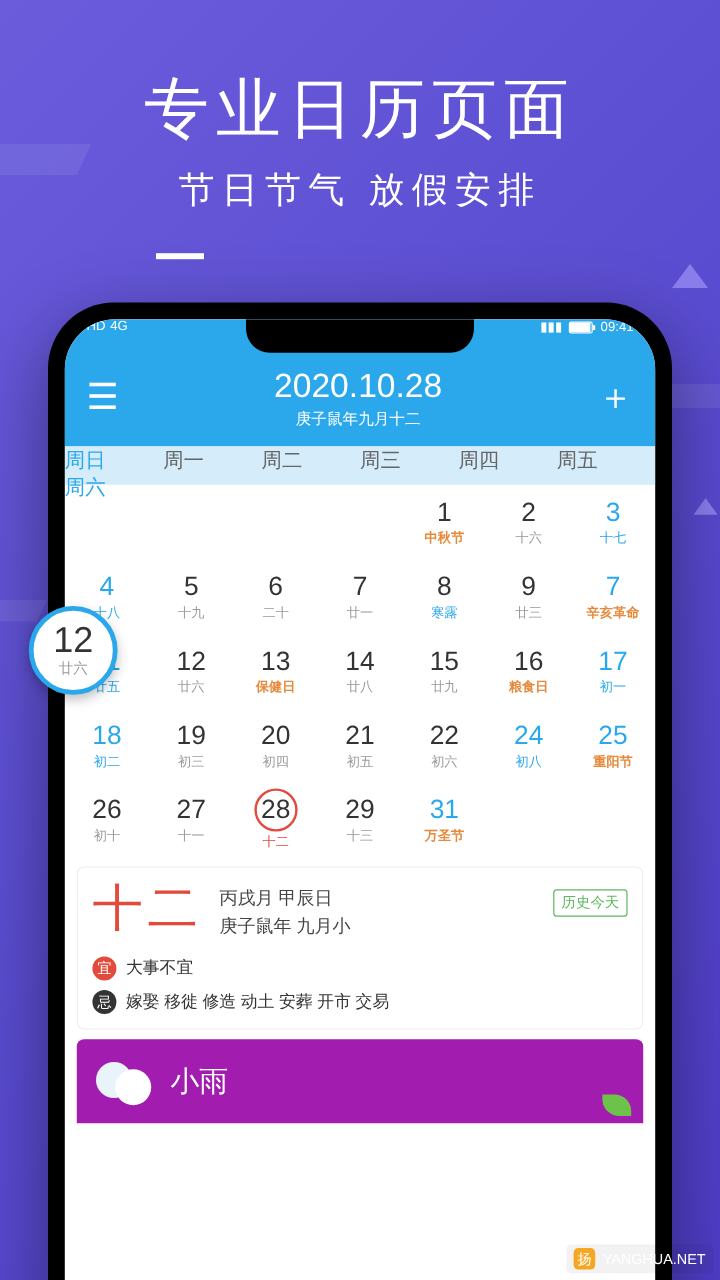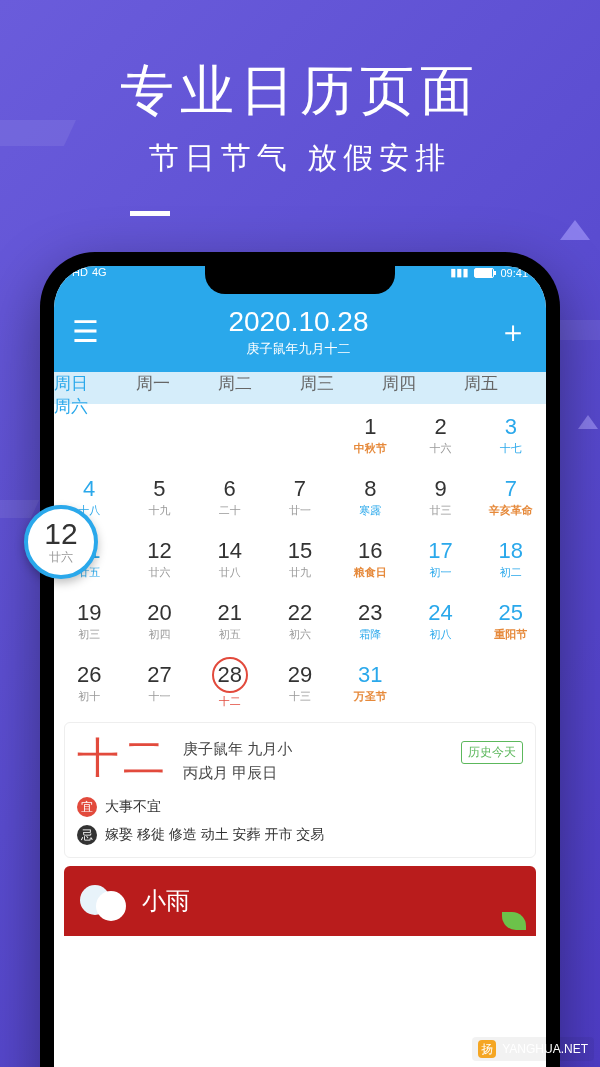--- a/index.html
+++ b/index.html
@@ -54,21 +54,21 @@
   .daily-top { display: flex; align-items: flex-start; gap: 14px; }
   .big-lunar { font-family: "KaiTi","STKaiti",serif; font-size: 42px; color: #e24a3c; letter-spacing: 4px; line-height: 1; }
   .ganzhi { font-size: 15px; color: #444; line-height: 1.6; }
   .history-btn { position: absolute; right: 12px; top: 18px; border: 1px solid #5cb85c; color: #5cb85c; font-size: 12px; padding: 2px 6px; border-radius: 3px; cursor: pointer; }
   .yi-ji { margin-top: 12px; font-size: 14px; color: #333; display: flex; flex-direction: column; gap: 8px; }
   .yi-ji .row { display: flex; align-items: center; gap: 8px; }
   .yi-badge, .ji-badge { width: 20px; height: 20px; border-radius: 50%; color: #fff; font-size: 12px; display: flex; align-items: center; justify-content: center; flex-shrink: 0; }
   .yi-badge { background: #e24a3c; }
   .ji-badge { background: #333; }
 
-  .weather { margin: 8px 10px 0; background: #b91c1c; border-radius: 6px 6px 0 0; height: 70px; display: flex; align-items: center; padding: 0 16px; gap: 18px; color: #fff; position: relative; }
+  .weather { margin: 8px 10px 0; background: #a21caf; border-radius: 6px 6px 0 0; height: 70px; display: flex; align-items: center; padding: 0 16px; gap: 18px; color: #fff; position: relative; }
   .cloud-icon { width: 44px; height: 32px; position: relative; }
   .cloud-icon .c1 { position: absolute; width: 30px; height: 30px; background: #e8f3fa; border-radius: 50%; left: 0; top: 0; }
   .cloud-icon .c2 { position: absolute; width: 30px; height: 30px; background: #fff; border-radius: 50%; left: 16px; top: 6px; }
   .weather-text { font-size: 24px; }
   .leaf { position: absolute; right: 10px; bottom: 6px; width: 24px; height: 18px; background: #6cc24a; border-radius: 0 14px 0 14px; }
 
   .badge-circle { position: absolute; left: 24px; top: 505px; width: 74px; height: 74px; background: #fff; border: 4px solid #2aa8eb; border-radius: 50%; display: flex; flex-direction: column; align-items: center; justify-content: center; z-index: 5; box-shadow: 0 4px 10px rgba(0,0,0,0.25); }
   .badge-circle .bnum { font-size: 30px; color: #333; font-weight: 300; line-height: 1; }
   .badge-circle .bsub { font-size: 12px; color: #999; }
 
@@ -176,20 +176,24 @@
         </div>
         <div class="cell wkend">
           <div class="num">11</div>
           <div class="sub plain">廿五</div>
         </div>
         <div class="cell">
           <div class="num">12</div>
           <div class="sub">廿六</div>
         </div>
         <div class="cell">
+          <div class="num">13</div>
+          <div class="sub highlight">保健日</div>
+        </div>
+        <div class="cell">
           <div class="num">14</div>
           <div class="sub">廿八</div>
         </div>
         <div class="cell">
           <div class="num">15</div>
           <div class="sub">廿九</div>
         </div>
         <div class="cell">
           <div class="num">16</div>
           <div class="sub highlight">粮食日</div>
@@ -210,24 +214,20 @@
           <div class="num">20</div>
           <div class="sub">初四</div>
         </div>
         <div class="cell">
           <div class="num">21</div>
           <div class="sub">初五</div>
         </div>
         <div class="cell">
           <div class="num">22</div>
           <div class="sub">初六</div>
-        </div>
-        <div class="cell">
-          <div class="num">23</div>
-          <div class="sub solar">霜降</div>
         </div>
         <div class="cell wkend">
           <div class="num">24</div>
           <div class="sub plain">初八</div>
         </div>
         <div class="cell wkend">
           <div class="num">25</div>
           <div class="sub highlight">重阳节</div>
         </div>
         <div class="cell">
@@ -249,22 +249,22 @@
         <div class="cell wkend">
           <div class="num">31</div>
           <div class="sub highlight">万圣节</div>
         </div>
       </div>
 
     <div class="daily">
       <div class="daily-top">
         <div class="big-lunar">十二</div>
         <div class="ganzhi">
+          <div>丙戌月 甲辰日</div>
           <div>庚子鼠年 九月小</div>
-          <div>丙戌月 甲辰日</div>
         </div>
       </div>
       <div class="history-btn">历史今天</div>
       <div class="yi-ji">
         <div class="row">
           <div class="yi-badge">宜</div>
           <div>大事不宜</div>
         </div>
         <div class="row">
           <div class="ji-badge">忌</div>

